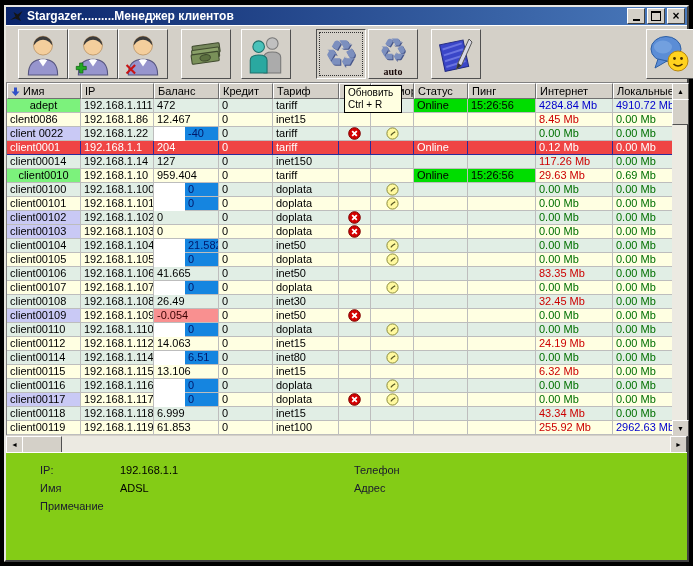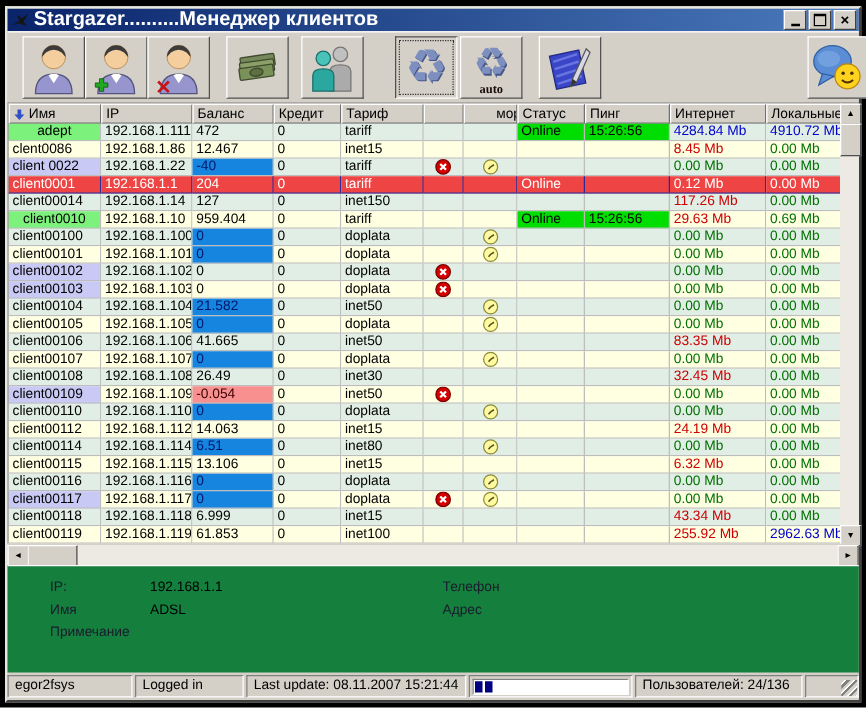--- a/index.html
+++ b/index.html
@@ -12,21 +12,21 @@
     position:absolute;left:4px;top:5px;width:681px;height:553px;
     background:#D4D0C8;border:2px solid;border-color:#E8E6E0 #404040 #404040 #E8E6E0;
     display:flex;flex-direction:column;
   }
   
   .titlebar{
     height:18px;flex:0 0 18px;background:linear-gradient(to right,#0A246A,#4A7ABC);
     display:flex;align-items:center;padding:0 2px;color:#fff;
   }
   .app-icon{width:15px;height:14px;margin:0 3px 0 1px;flex:0 0 auto;}
-  .title-text{font-weight:bold;font-size:16px;white-space:nowrap;flex:1;overflow:hidden;}
+  .title-text{font-weight:bold;font-size:12px;white-space:nowrap;flex:1;overflow:hidden;}
   .winbtn{
     width:16px;height:14px;margin-left:2px;background:#D4D0C8;
     border:1px solid;border-color:#fff #404040 #404040 #fff;
     display:flex;align-items:center;justify-content:center;flex:0 0 auto;
     font-size:10px;line-height:10px;color:#000;font-weight:bold;
   }
   .glyph-min{width:7px;height:2px;background:#000;margin-top:7px;}
   .glyph-max{width:8px;height:7px;border:1px solid #000;border-top-width:2px;}
   .glyph-close{font-size:12px;line-height:11px;font-weight:bold;}
   
@@ -71,21 +71,21 @@
   .trow{height:14px;}
   .trow .cell{
     height:13px;line-height:13px;padding:0 3px;white-space:nowrap;overflow:hidden;
     border-right:1px solid #BDBDBD;border-bottom:1px solid #BDBDBD;
   }
   .trow.mint .cell{background:#E1EEE5;}
   .trow.cream .cell{background:#FFFFE2;}
   .trow.sel .cell{background:#ef4444;color:#fff;border-right-color:#2a2a9a;border-bottom-color:#2a2a9a;}
   .cell.bg-name-green{background:#7CF27C !important;text-align:center;}
   .cell.bg-name-lavender{background:#C9C9F5 !important;}
-  .cell.bg-bal-blue{background:#1585E0 !important;color:#00186a;}
+  .cell.bg-bal-blue{background:#1585E0 !important;color:#00186a;margin-left:31px;}
   .cell.bg-bal-pink{background:#F99090 !important;color:#3a0000;}
   .cell.bg-green{background:#00DD00 !important;}
   .cell.t-blue{color:#0000CC;}
   .cell.t-red{color:#CC0000;}
   .cell.t-green{color:#007000;}
   .trow.sel .cell.t-blue,.trow.sel .cell.t-red,.trow.sel .cell.t-green{color:#fff;}
   .cell.icon-cell{display:flex;align-items:center;justify-content:center;padding:0;}
   
   .tooltip{
     position:absolute;left:337px;top:2px;width:50px;z-index:40;
@@ -107,21 +107,21 @@
   }
   .hscroll{
     position:relative;flex:0 0 16px;height:16px;background:#ECEAE2;border-top:1px solid #D4D0C8;
   }
   .hthumb{
     position:absolute;left:16px;top:0;width:38px;height:15px;background:#D4D0C8;
     border:1px solid;border-color:#fff #505050 #505050 #fff;
   }
   .hscroll .sbtn{height:15px;}
   
-  .info-panel{flex:1 1 auto;position:relative;background:#15803d;border-top:1px solid #fff;}
+  .info-panel{flex:1 1 auto;position:relative;background:#84cc16;border-top:1px solid #fff;}
   .info-label{position:absolute;color:#1a1a2e;}
   .info-value{position:absolute;color:#000;}
   
   .statusbar{flex:0 0 20px;height:20px;display:flex;background:#D4D0C8;padding-top:2px;}
   .sb-panel{
     border:1px solid;border-color:#808080 #fff #fff #808080;
     height:16px;line-height:15px;padding:0 5px;margin-right:2px;white-space:nowrap;overflow:hidden;
   }
   .sb-1{width:88px;}
   .sb-2{width:75px;}
@@ -640,20 +640,24 @@
             <div class="cell icon-cell"></div>
             <div class="cell icon-cell"></div>
             <div class="cell"></div>
             <div class="cell"></div>
             <div class="cell t-red">255.92 Mb</div>
             <div class="cell t-blue">2962.63 Mb</div>
           </div>
         </div>
     </div>
 
+    <div class="tooltip">
+      <div>Обновить</div>
+      <div>Ctrl + R</div>
+    </div>
 
     <div class="vscroll">
       <div class="sbtn" style="top:0">
           <span>▲</span>
         </div>
       <div class="vthumb"></div>
       <div class="sbtn" style="top:337px">
           <span>▼</span>
         </div>
     </div>
@@ -672,29 +676,14 @@
   <div class="info-panel">
     <span class="info-label" style="left:34px;top:11px">IP:</span>
     <span class="info-value" style="left:114px;top:11px">192.168.1.1</span>
     <span class="info-label" style="left:34px;top:29px">Имя</span>
     <span class="info-value" style="left:114px;top:29px">ADSL</span>
     <span class="info-label" style="left:34px;top:47px">Примечание</span>
     <span class="info-label" style="left:348px;top:11px">Телефон</span>
     <span class="info-label" style="left:348px;top:29px">Адрес</span>
   </div>
 
-  <div class="statusbar">
-    <div class="sb-panel sb-1">egor2fsys</div>
-    <div class="sb-panel sb-2">Logged in</div>
-    <div class="sb-panel sb-3">Last update: 08.11.2007 15:21:44</div>
-    <div class="sb-panel sb-4">
-      <div class="progress-track">
-        <div class="pblock"></div>
-        <div class="pblock"></div>
-      </div>
-    </div>
-    <div class="sb-panel sb-5">Пользователей: 24/136</div>
-    <div class="sb-panel sb-6">
-      <div class="grip"></div>
-    </div>
-  </div>
 
 </div>
 
 </body></html>

